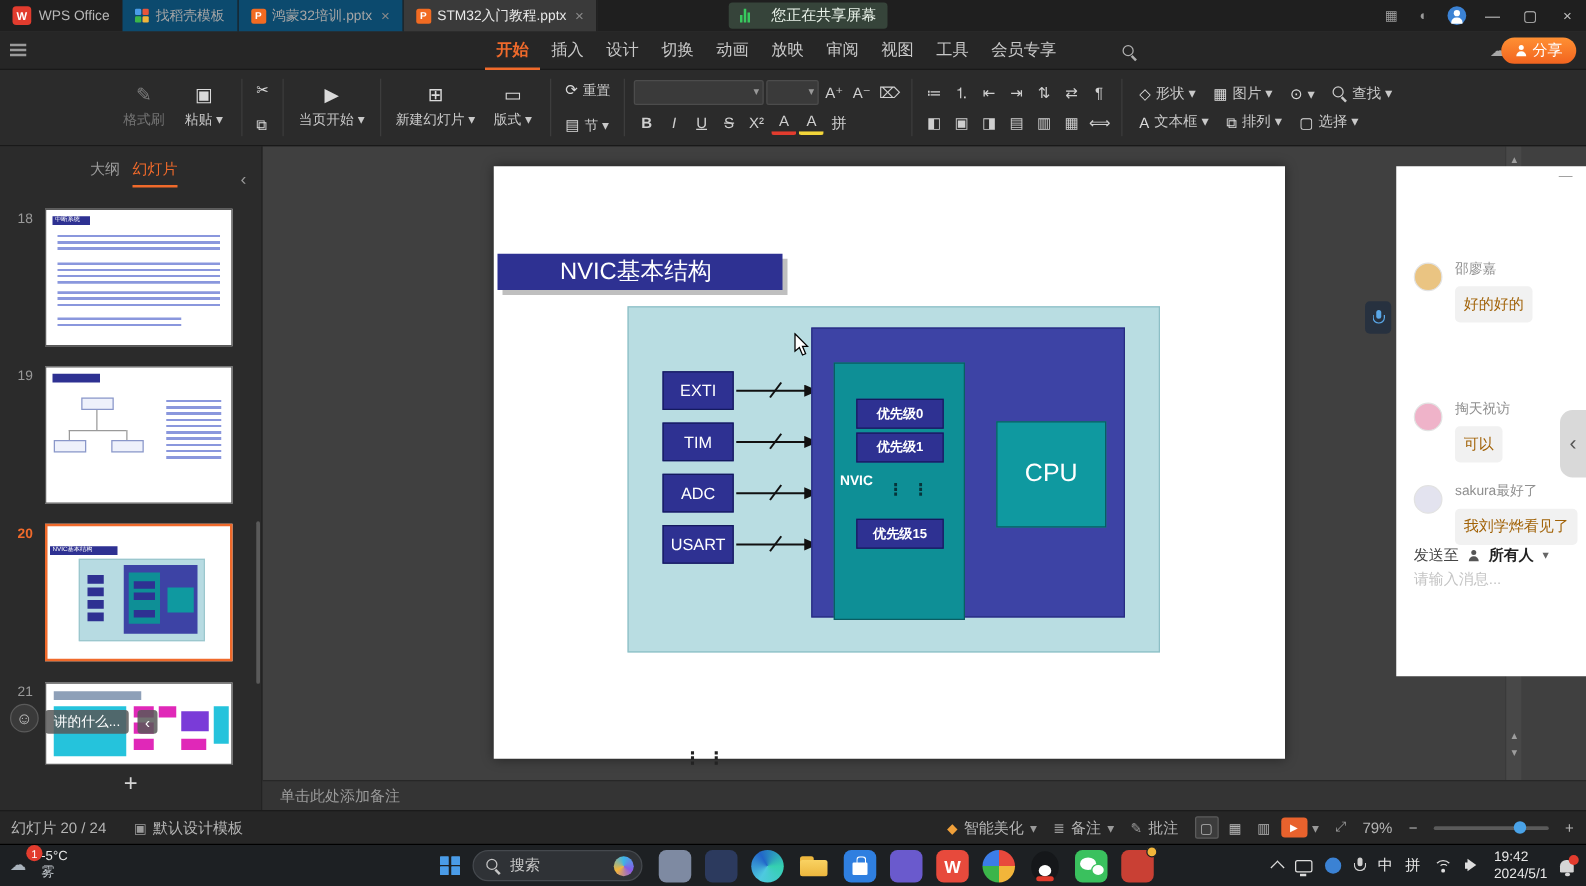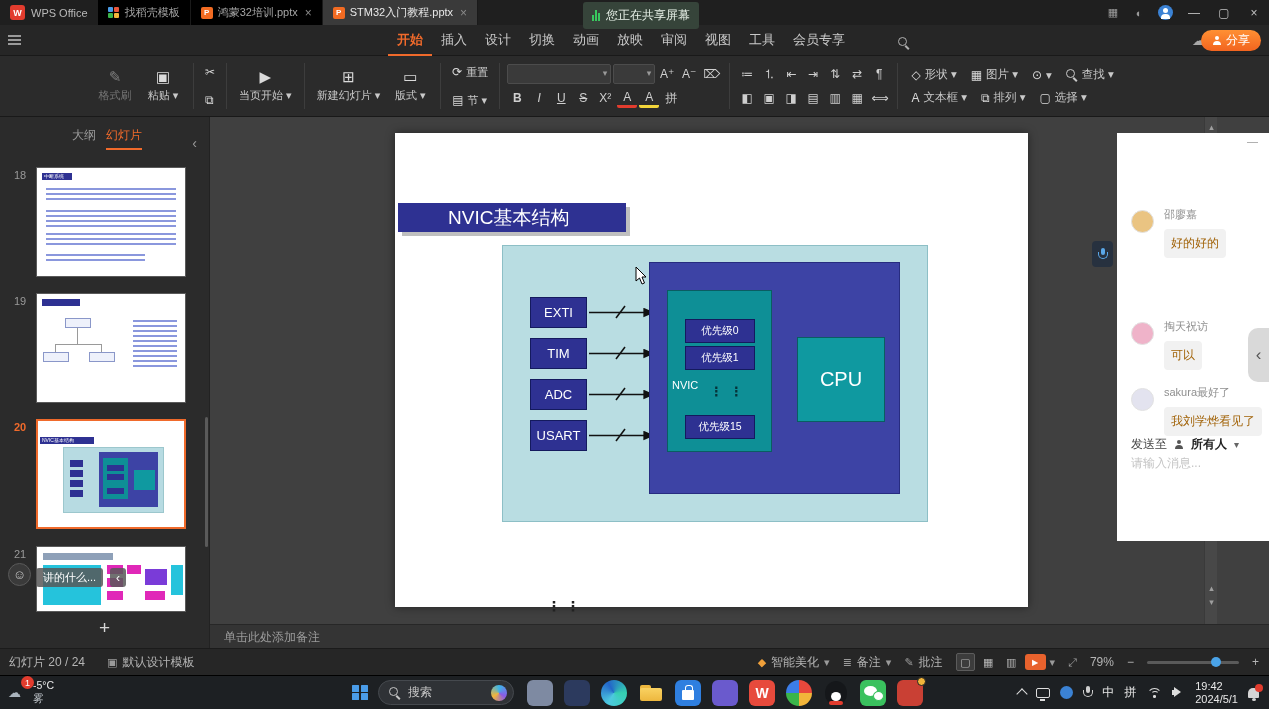--- a/index.html
+++ b/index.html
@@ -5,30 +5,30 @@
   *{box-sizing:border-box;margin:0;padding:0;}
   html,body{width:1269px;height:709px;overflow:hidden;background:#111;}
   body{font-family:"Liberation Sans","DejaVu Sans",sans-serif;}
   #root{position:relative;width:1269px;height:709px;background:#404040;overflow:hidden;}
 
   
   .titlebar{position:absolute;top:0;left:0;right:0;height:25px;background:#1f1f1f;display:flex;align-items:stretch;z-index:30;}
   .brand{display:flex;align-items:center;gap:6px;padding:0 10px;color:#b9b9b9;font-size:11px;}
   .wpslogo{width:15px;height:15px;border-radius:3px;background:#e23c2e;color:#fff;font-size:9px;font-weight:bold;display:flex;align-items:center;justify-content:center;}
   #tabs{display:flex;align-items:stretch;}
-  .ttab{display:flex;align-items:center;gap:5px;padding:0 10px;background:#000000;border-right:1px solid #1a1a1a;color:#a5a5a5;font-size:11px;max-width:170px;}
+  .ttab{display:flex;align-items:center;gap:5px;padding:0 10px;background:#0c4a6e;border-right:1px solid #1a1a1a;color:#a5a5a5;font-size:11px;max-width:170px;}
   .ttab.active{background:#3a3a3a;color:#e8e8e8;}
   .ico-home{width:12px;height:12px;display:grid;grid-template-columns:5px 5px;grid-template-rows:5px 5px;gap:1px;}
   .ico-home b{background:#4a9ce8;border-radius:1px;}
   .ico-home b:nth-child(2){background:#e8553c;}
   .ico-home b:nth-child(3){background:#3bb54a;}
   .ico-home b:nth-child(4){background:#f2b53a;}
   .ico-doc{width:12px;height:12px;border-radius:2px;background:#f26b22;color:#fff;font-size:8px;font-weight:bold;display:flex;align-items:center;justify-content:center;}
   .ttab-close{color:#8a8a8a;font-size:12px;margin-left:2px;}
-  .sharing{position:absolute;left:583px;top:2px;height:27px;background:#36443a;border-radius:3px;display:flex;align-items:center;gap:6px;padding:0 9px;color:#eaf3ea;font-size:12px;}
+  .sharing{position:absolute;left:583px;top:2px;height:21px;background:#36443a;border-radius:3px;display:flex;align-items:center;gap:17px;padding:0 9px;color:#eaf3ea;font-size:12px;}
   .sharebars{display:flex;align-items:flex-end;gap:1px;height:11px;}
   .sharebars b{width:2px;background:#38c95e;display:inline-block;}
   .sharebars b:nth-child(1){height:6px;}.sharebars b:nth-child(2){height:11px;}.sharebars b:nth-child(3){height:8px;}
   .t-right{position:absolute;right:0;top:0;height:25px;display:flex;align-items:center;}
   .t-ico{width:26px;text-align:center;color:#9a9a9a;font-size:11px;}
   .t-avatar{width:15px;height:15px;border-radius:50%;background:#3b82d4;position:relative;margin:0 6px;}
   .t-avatar::before{content:"";position:absolute;left:5px;top:3px;width:5px;height:5px;border-radius:50%;background:#fff;}
   .t-avatar::after{content:"";position:absolute;left:3px;top:9px;width:9px;height:5px;border-radius:4px 4px 0 0;background:#fff;}
   .winctl{width:30px;height:25px;display:flex;align-items:center;justify-content:center;color:#c0c0c0;font-size:12px;}
 
@@ -126,21 +126,21 @@
   .t19-line{position:absolute;background:#9a9a9a;}
   .t21-rect{position:absolute;}
 
   
   .canvas{position:absolute;left:210px;top:117px;right:0;bottom:85px;background:#404040;z-index:5;}
   .slide{position:absolute;left:185px;top:16px;width:633px;height:474px;background:#fff;box-shadow:0 0 9px rgba(0,0,0,.45);}
   .slide-banner{position:absolute;left:3px;top:70px;width:228px;height:29px;background:#2e3192;color:#fff;font-size:19px;line-height:29px;padding-left:50px;box-shadow:4px 4px 0 rgba(0,0,0,.25);white-space:nowrap;}
   .diagram{position:absolute;left:107px;top:112px;width:426px;height:277px;background:#b9dde2;border:1px solid #8dbfc6;}
   .periph{position:absolute;left:27px;width:57px;height:31px;background:#2e3192;border:1px solid #141a5e;color:#fff;font-size:13px;display:flex;align-items:center;justify-content:center;}
   .nvic-box{position:absolute;left:146px;top:16px;width:251px;height:232px;background:#3d43a5;border:1px solid #272c80;}
-  .teal-box{position:absolute;left:17px;top:27px;width:105px;height:162px;background:#0e8f96;border:1px solid #0a5d62;}
+  .teal-box{position:absolute;left:17px;top:27px;width:105px;height:206px;background:#0e8f96;border:1px solid #0a5d62;font-weight:bold;}
   .pri{position:absolute;left:17px;width:70px;height:24px;background:#2e3192;border:1px solid #141a5e;color:#fff;font-size:10.5px;display:flex;align-items:center;justify-content:center;}
   .nvic-label{position:absolute;left:4px;top:88px;color:#fff;font-size:11px;}
   .teal-dots{position:absolute;top:93px;color:#06343a;font-size:13px;font-weight:bold;}
   .cpu-box{position:absolute;left:147px;top:74px;width:88px;height:85px;background:#0f99a0;border:1px solid #0a5d62;color:#fff;font-size:20px;display:flex;align-items:center;justify-content:center;}
   .diag-dots{position:absolute;top:352px;color:#222;font-size:14px;font-weight:bold;}
   .arrows{position:absolute;left:0;top:0;}
   .cursor{position:absolute;left:240px;top:133px;z-index:9;}
   .vscroll{position:absolute;left:994px;top:0;bottom:0;width:13px;background:#484848;border-left:1px solid #3a3a3a;}
   .vsb{position:absolute;left:0;width:13px;text-align:center;color:#9e9e9e;font-size:9px;line-height:12px;}
 

